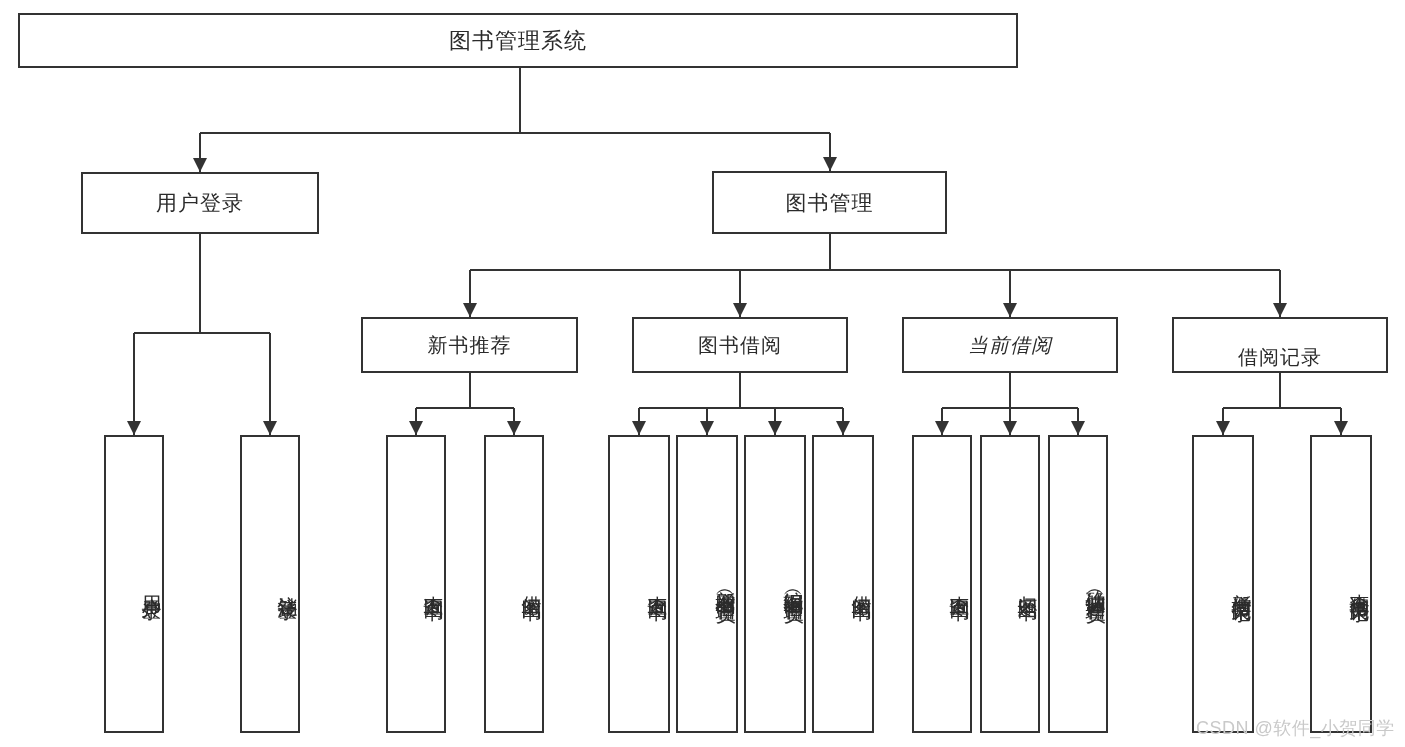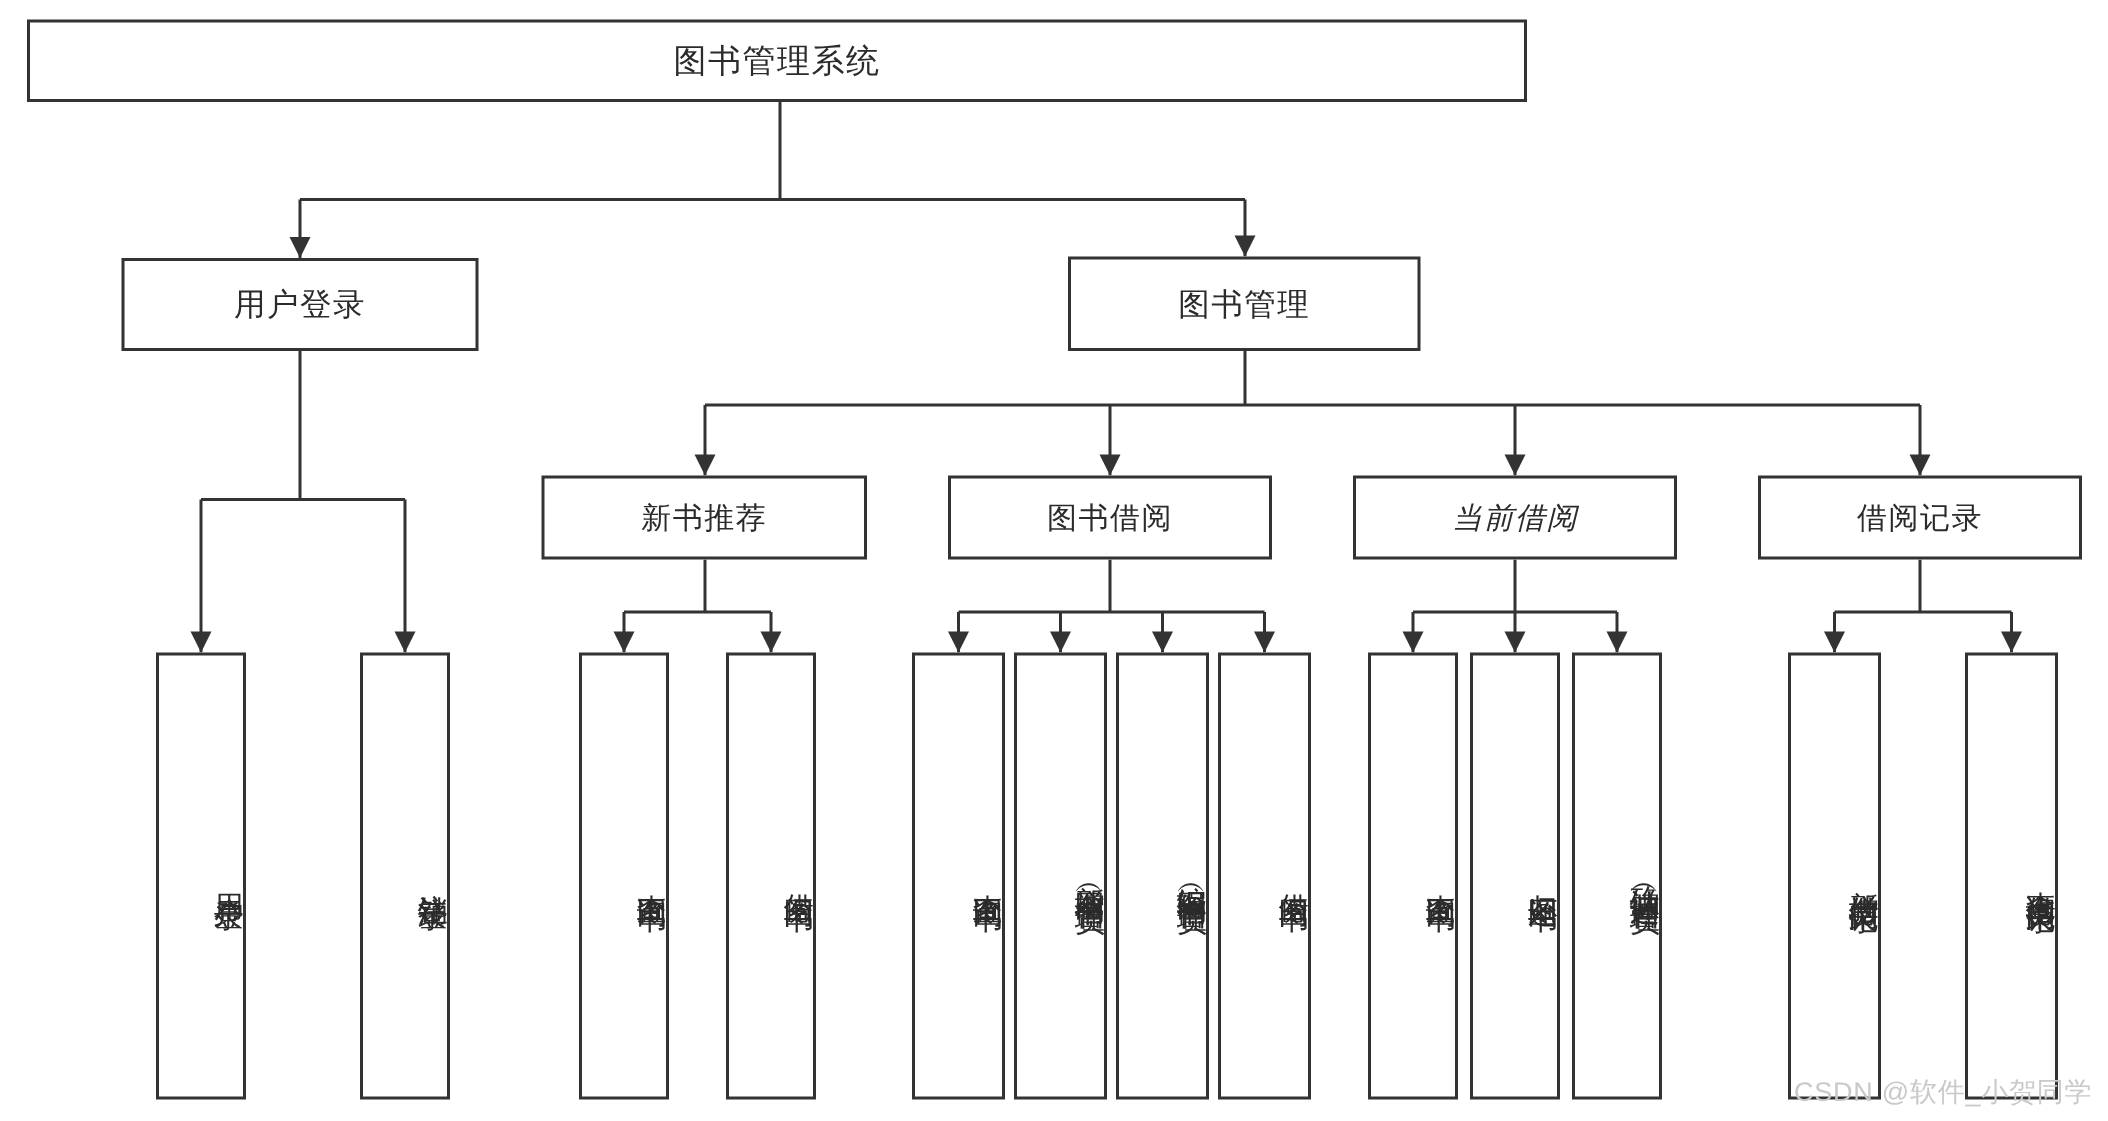--- a/index.html
+++ b/index.html
@@ -134,21 +134,21 @@
     </div>
     <div class="node lvl2" style="left: 632px; top: 317px; width: 216px; height: 56px;">
       <span class="lbl">图书借阅</span>
     </div>
     <div class="node lvl2" style="left: 361px; top: 317px; width: 217px; height: 56px;">
       <span class="lbl">新书推荐</span>
     </div>
     <div class="node lvl2" style="left: 902px; top: 317px; width: 216px; height: 56px; font-style: italic;">
       <span class="lbl">当前借阅</span>
     </div>
-    <div class="node lvl2" style="left: 1172px; top: 317px; width: 216px; height: 56px;">
+    <div class="node lvl2" style="left: 1172px; top: 317px; width: 216px; height: 56px; align-items: flex-end;">
       <span class="lbl">借阅记录</span>
     </div>
     <div class="node leaf" style="left: 104px; top: 435px; width: 60px; height: 298px;">
       <span class="lbl">用户登录</span>
     </div>
     <div class="node leaf" style="left: 240px; top: 435px; width: 60px; height: 298px;">
       <span class="lbl">注销登录</span>
     </div>
     <div class="node leaf" style="left: 386px; top: 435px; width: 60px; height: 298px;">
       <span class="lbl">查询图书</span>

